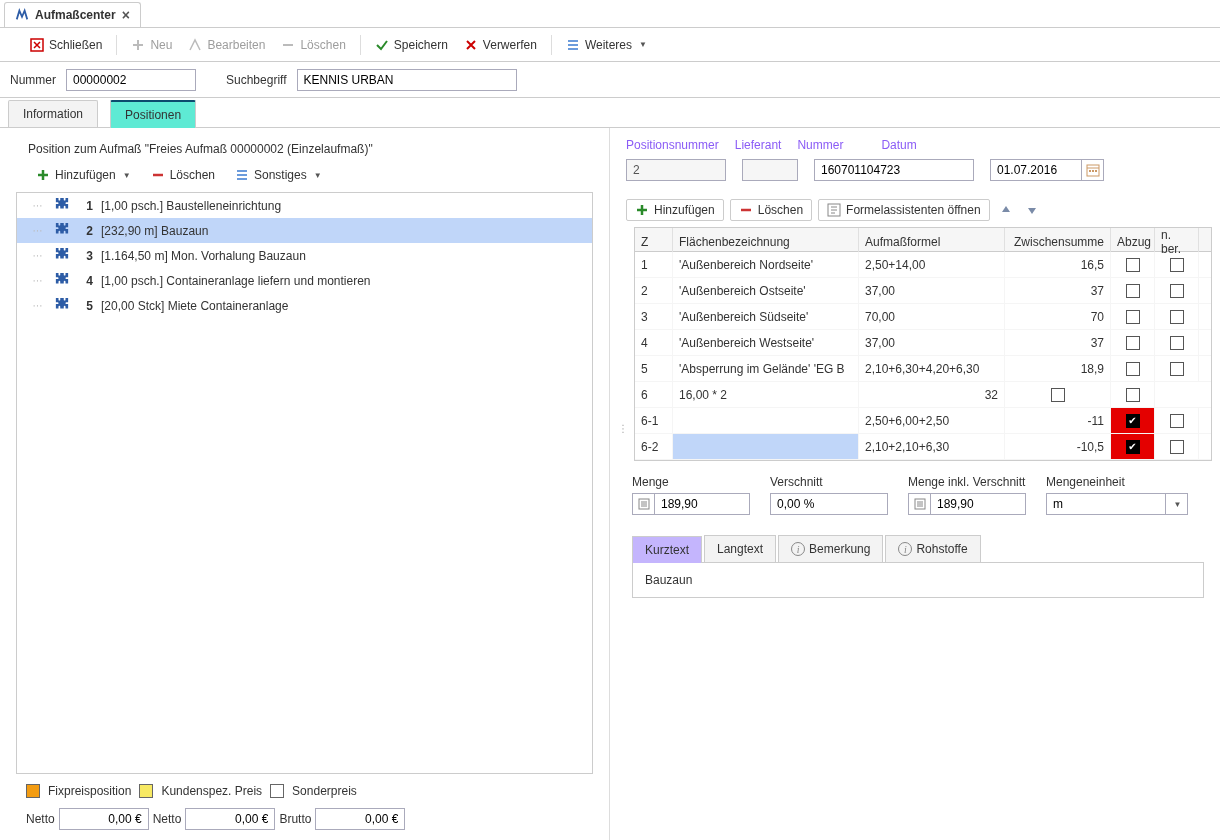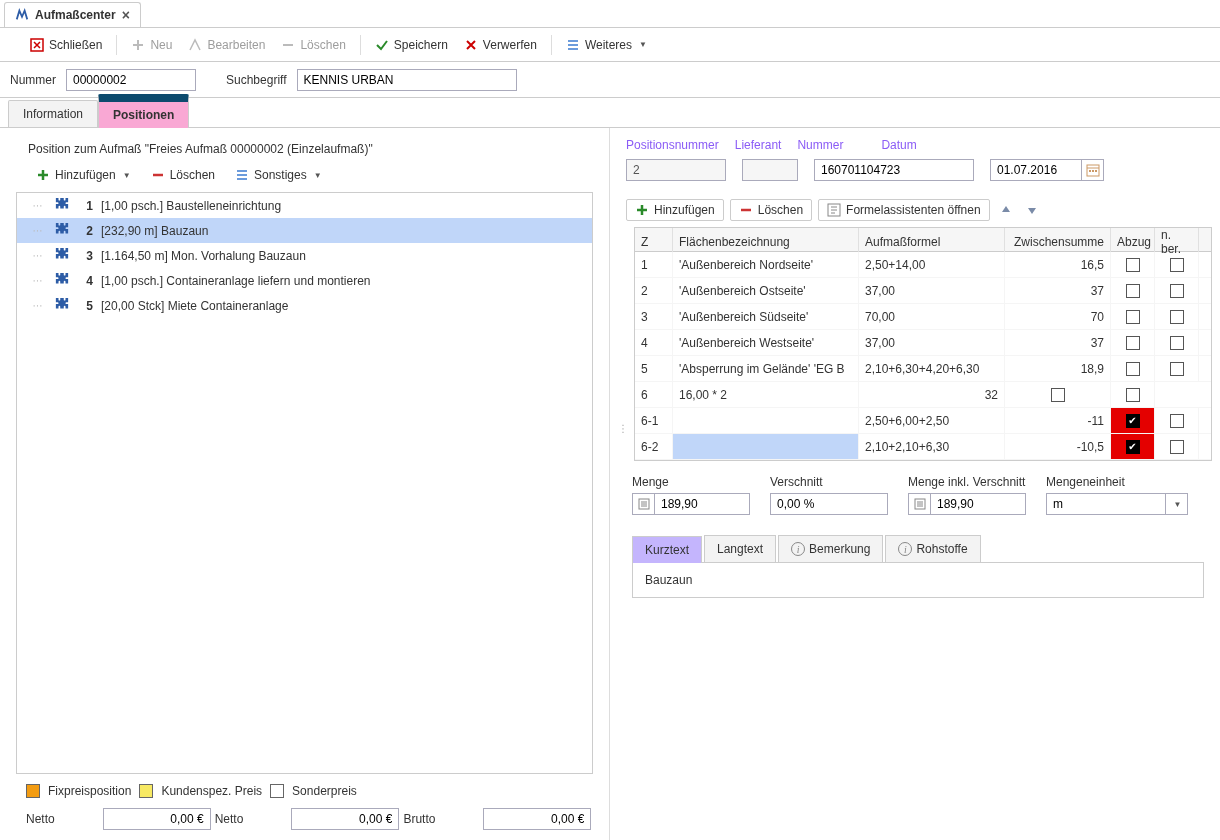--- a/index.html
+++ b/index.html
@@ -22,37 +22,37 @@
   .tbtn.disabled { color:#9d9d9d; cursor:default; }
   .sep { width:1px; height:20px; background:#ddd; margin:0 4px; }
   .icon { display:inline-flex; width:14px; height:14px; align-items:center; justify-content:center; }
   .icon svg { width:14px; height:14px; }
   .dd { font-size:8px; color:#555; margin-left:2px; }
   .form-row { display:flex; align-items:center; gap:10px; height:36px; padding:0 10px; border-bottom:1px solid #ccc; }
   .form-row label { color:#333; }
   .inpt { height:22px; border:1px solid #aab; padding:0 6px; font-size:12px; font-family:inherit; background:#fff; }
   .inpt.ro { background:#f6f6f6; color:#555; }
   .content-tabs { display:flex; padding-left:8px; border-bottom:1px solid #ccc; height:30px; align-items:flex-end; }
-  .ctab { padding:6px 14px; border:1px solid #ccc; border-bottom:none; background:#f3f3f3; cursor:pointer; border-radius:2px 2px 0 0; margin-right:0; }
-  .ctab.active { background:#f9a8d4; border-top:8px solid #0c4a6e; position:relative; top:1px;font-weight:bold; }
+  .ctab { padding:6px 14px; border:1px solid #ccc; border-bottom:none; background:#f3f3f3; cursor:pointer; border-radius:2px 2px 0 0; margin-right:12px; }
+  .ctab.active { background:#5eead4; border-top:2px solid #0c4a6e; position:relative; top:1px; }
   .main { display:flex; height: calc(840px - 28px - 34px - 36px - 30px); }
   .left-pane { width:610px; display:flex; flex-direction:column; border-right:1px solid #ddd; }
   .right-pane { flex:1; display:flex; flex-direction:column; }
   .pane-caption { padding:14px 18px 10px 28px; color:#333; }
   .small-toolbar { display:flex; align-items:center; gap:8px; padding:0 18px 8px 30px; }
   .tree { flex:1; border:1px solid #ccc; margin:0 16px; overflow:auto; }
   .tree-row { display:flex; align-items:center; gap:8px; height:25px; padding-left:12px; cursor:pointer; }
   .tree-row.selected { background:#c0d6f9; }
   .dots { color:#bbb; font-size:10px; letter-spacing:1px; width:18px; text-align:center; }
   .puzzle-icon { width:14px; height:14px; color:#2d5ca6; }
   .tree-num { font-weight:600; width:16px; text-align:right; }
   .legend { display:flex; align-items:center; gap:8px; padding:10px 18px 6px 26px; }
   .sw { width:14px; height:14px; border:1px solid #666; }
   .totals { display:flex; align-items:center; gap:4px; padding:4px 18px 10px 26px; }
-  .totals .inpt { width:108px; text-align:right; background:#fff;margin-left:44px; }
+  .totals .inpt { width:90px; text-align:right; background:#fff; }
   .r-form { padding:10px 16px 4px 16px; }
   .r-form-row { display:flex; gap:16px; margin-bottom:4px; }
   .r-col { display:flex; flex-direction:column; }
   .r-col label { font-size:12px; color:#8b5cf6; margin-bottom:3px; }
   .inpwrap { display:flex; align-items:center; }
   .calbtn { width:22px; height:22px; border:1px solid #aab; border-left:none; display:flex; align-items:center; justify-content:center; background:#fff; cursor:pointer; }
   .sub-tb { display:flex; align-items:center; gap:6px; padding:10px 16px 6px 16px; }
   .sub-tb .tbtn { border:1px solid #ccc; padding:3px 8px; border-radius:2px; }
   .arrow-btn { width:20px; height:20px; display:flex; align-items:center; justify-content:center; cursor:pointer; color:#6a7fa0; }
   .grid { border:1px solid #ccc; margin:0 8px 0 16px; }

